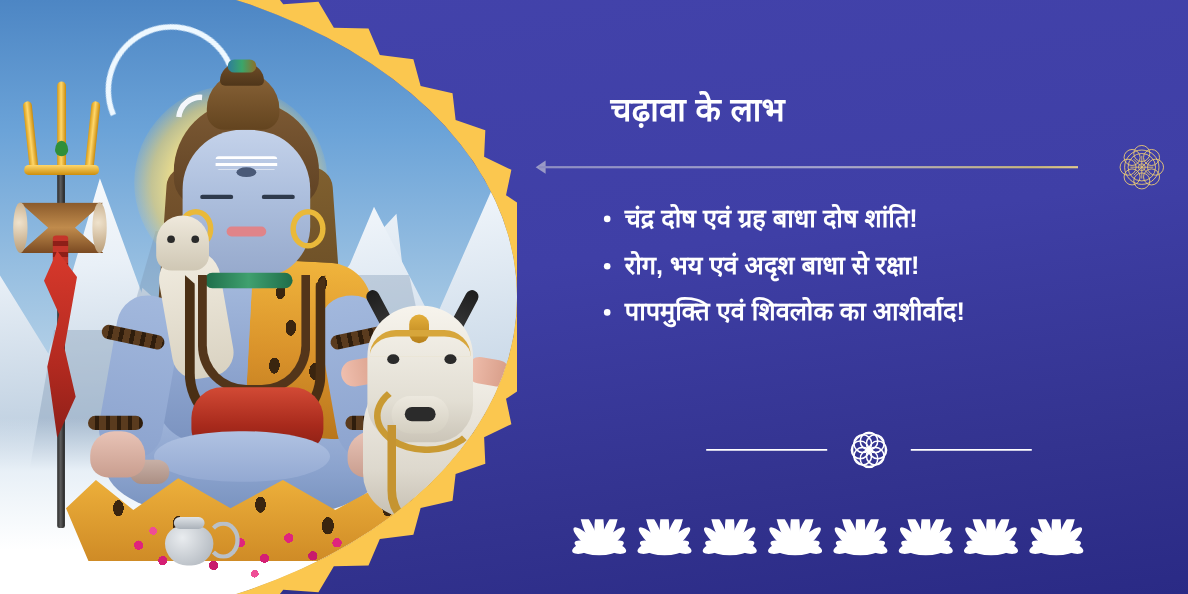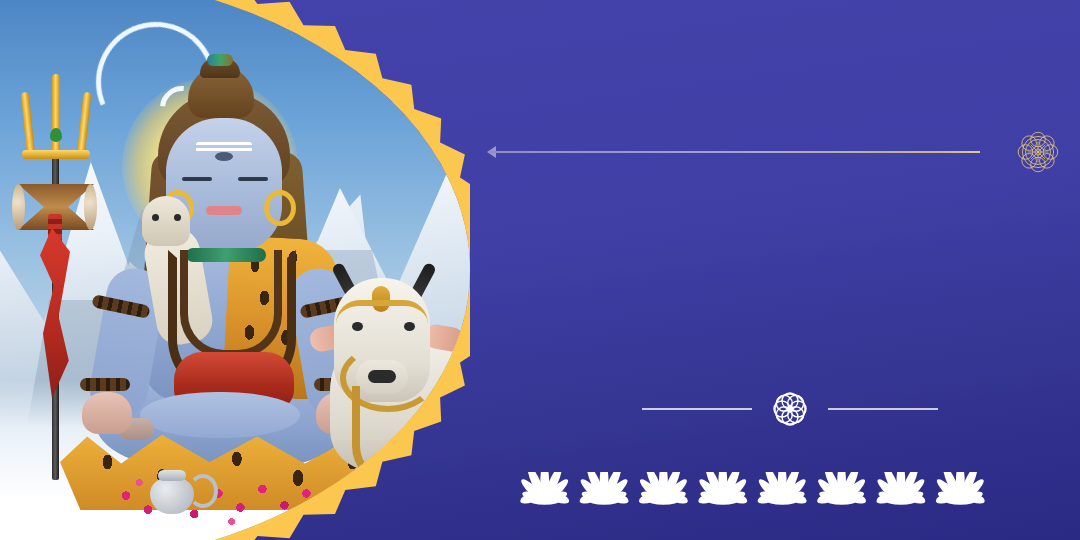--- a/index.html
+++ b/index.html
@@ -561,20 +561,21 @@
       <div class="kalash-handle"></div>
     </div>
 
     <svg id="scallop-arc" viewBox="0 0 530 540" aria-hidden="true">
       <path id="scallop-path" fill="#fbc74f" d="M18.0,-56.0 L46.0,-40.4 L75.6,-53.6 L101.4,-35.8 L132.4,-46.5 L155.7,-26.8 L187.5,-34.8 L208.0,-13.5 L240.1,-18.7 L257.5,3.9 L289.5,1.7 L303.5,25.2 L335.0,26.0 L345.3,50.1 L375.8,53.8 L382.4,78.2 L411.4,84.8 L414.2,109.1 L441.2,118.5 L440.1,142.4 L464.9,154.4 L460.0,177.5 L482.1,192.0 L473.3,214.0 L492.5,230.7 L480.1,251.2 L496.0,270.0 L480.1,288.8 L492.5,309.3 L473.3,326.0 L482.1,348.0 L460.0,362.5 L464.9,385.6 L440.1,397.6 L441.2,421.5 L414.2,430.9 L411.4,455.2 L382.4,461.8 L375.8,486.2 L345.3,489.9 L335.0,514.0 L303.5,514.8 L289.5,538.3 L257.5,536.1 L240.1,558.7 L208.0,553.5 L187.5,574.8 L155.7,566.8 L132.4,586.5 L101.4,575.8 L75.6,593.6 L46.0,580.4 L18.0,596.0 L18.0,570.0 L45.3,569.5 L72.5,567.8 L99.5,565.1 L126.2,561.3 L152.5,556.4 L178.3,550.5 L203.5,543.6 L228.1,535.6 L251.8,526.7 L274.8,516.9 L296.8,506.2 L317.7,494.6 L337.6,482.1 L356.3,468.9 L373.8,455.0 L390.0,440.4 L404.8,425.2 L418.2,409.4 L430.2,393.1 L440.6,376.4 L449.5,359.3 L456.9,341.8 L462.6,324.1 L466.7,306.2 L469.2,288.1 L470.0,270.0 L469.2,251.9 L466.7,233.8 L462.6,215.9 L456.9,198.2 L449.5,180.7 L440.6,163.6 L430.2,146.9 L418.2,130.6 L404.8,114.8 L390.0,99.6 L373.8,85.0 L356.3,71.1 L337.6,57.9 L317.7,45.4 L296.8,33.8 L274.8,23.1 L251.8,13.3 L228.1,4.4 L203.5,-3.6 L178.3,-10.5 L152.5,-16.4 L126.2,-21.3 L99.5,-25.1 L72.5,-27.8 L45.3,-29.5 L18.0,-30.0 Z"></path>
     </svg>
   </div>
 
   <div id="content">
 
+    <div id="title">चढ़ावा के लाभ</div>
 
     <div id="title-rule-arrow"></div>
     <div id="title-rule"></div>
 
     <svg id="mandala-ornament" viewBox="0 0 100 100" aria-hidden="true">
       <g fill="none" stroke="#e8c876" stroke-width="1.6">
         <circle cx="50" cy="50" r="30"></circle>
         <circle cx="50" cy="50" r="24"></circle>
         <circle cx="50" cy="26" r="14"></circle>
         <circle cx="67" cy="33" r="14"></circle>
@@ -584,20 +585,25 @@
         <circle cx="33" cy="67" r="14"></circle>
         <circle cx="26" cy="50" r="14"></circle>
         <circle cx="33" cy="33" r="14"></circle>
       </g>
       <g stroke="#f0cf72" stroke-width="1.4" fill="none">
         <path d="M50 30 L50 70 M30 50 L70 50 M36 36 L64 64 M64 36 L36 64"></path>
         <circle cx="50" cy="50" r="6"></circle>
       </g>
     </svg>
 
+    <ul id="bullets">
+      <li>चंद्र दोष एवं ग्रह बाधा दोष शांति!</li>
+      <li>रोग, भय एवं अदृश बाधा से रक्षा!</li>
+      <li>पापमुक्ति एवं शिवलोक का आशीर्वाद!</li>
+    </ul>
 
     <svg id="divider" viewBox="0 0 300 34" aria-hidden="true">
       <line x1="2" y1="17" x2="112" y2="17" stroke="#ffffff" stroke-width="1.6"></line>
       <line x1="188" y1="17" x2="298" y2="17" stroke="#ffffff" stroke-width="1.6"></line>
       <g fill="none" stroke="#ffffff" stroke-width="1.4" transform="translate(150 17)">
         <circle r="15"></circle>
         <circle cx="0" cy="-8" r="8"></circle>
         <circle cx="5.7" cy="-5.7" r="8"></circle>
         <circle cx="8" cy="0" r="8"></circle>
         <circle cx="5.7" cy="5.7" r="8"></circle>

